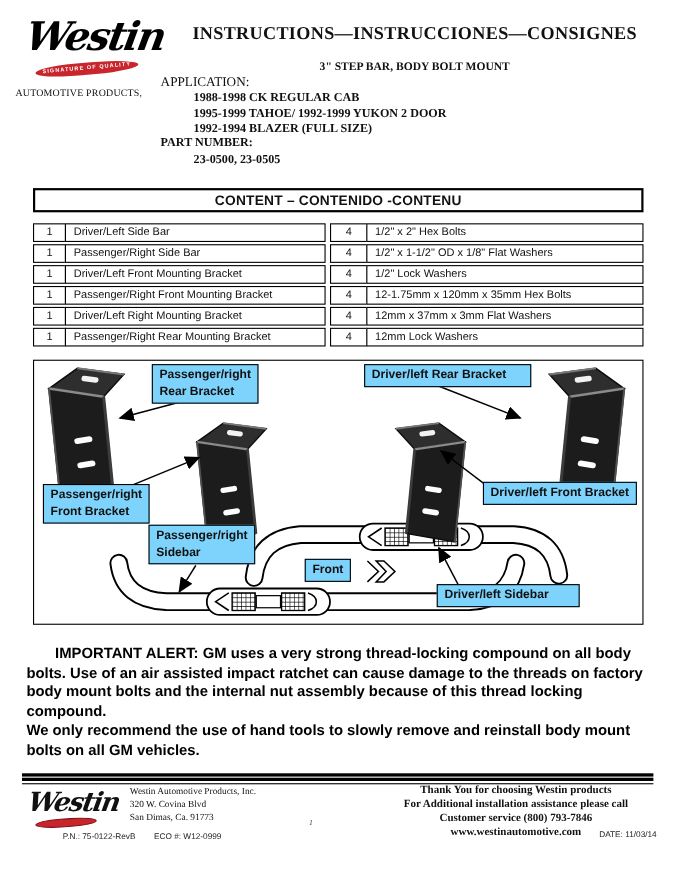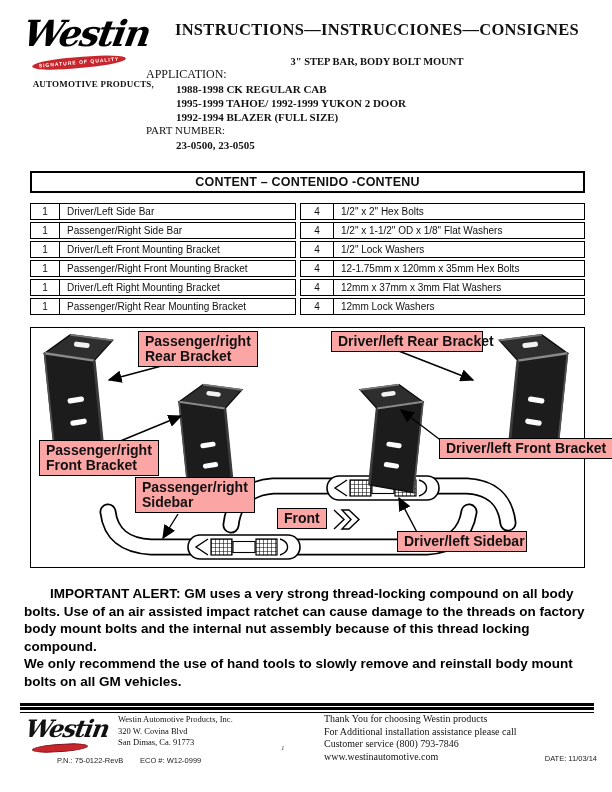--- a/index.html
+++ b/index.html
@@ -16,34 +16,34 @@
     font-size:36px; letter-spacing:-2px; transform:skewX(-10deg); color:#000;
   }
   .logo-banner {
     position:absolute; left:32px; top:57px; width:94px; height:11px;
     background:#c8252c; border-radius:45% 55% 50% 50%/60% 60% 60% 60%;
     transform:rotate(-5deg); color:#fff; text-align:center;
     font-family:"Liberation Sans", sans-serif; font-size:5px; font-weight:bold;
     line-height:11px; letter-spacing:1px;
   }
   .logo-sub {
-    position:absolute; left:14px; top:79px; width:140px; text-align:right;
-    font-size:9px; font-weight:bold; letter-spacing:0.2px;
+    position:absolute; left:14px; top:79px; width:140px; text-align:left;
+    font-size:9px; font-weight:normal; letter-spacing:0.2px;
   }
   .doc-title {
     position:absolute; left:148px; right:6px; top:20px; text-align:center;
     font-size:16.5px; font-weight:bold; letter-spacing:0.3px;
   }
   .doc-subtitle {
     position:absolute; left:148px; right:6px; top:56px; text-align:center;
     font-size:10.5px; font-weight:bold;
   }
   .app-label { position:absolute; left:146px; top:67px; font-size:12px; font-weight:normal; }
   .app-lines { position:absolute; left:176px; top:82px; font-size:11px; font-weight:bold; line-height:14px; }
-  .pn-label  { position:absolute; left:146px; top:124px; font-size:11px; font-weight:normal; }
+  .pn-label  { position:absolute; left:146px; top:124px; font-size:11px; font-weight:bold; }
   .pn-value  { position:absolute; left:176px; top:139px; font-size:11px; font-weight:bold; }
   
   .content-head {
     position:absolute; left:30px; top:171px; width:555px; height:22px;
     border:2px solid #000; text-align:center;
     font-family:"Liberation Sans", sans-serif; font-size:12.5px; font-weight:bold;
     line-height:18px; letter-spacing:0.2px;
   }
   
   .ptable { position:absolute; left:30px; top:203px; width:556px; }
@@ -57,22 +57,22 @@
   .c-item1{ width:237px; padding-left:7px; margin-left:-1px; }
   .c-qty2 { width:34px; text-align:center; margin-left:4px; }
   .c-item2{ width:252px; padding-left:7px; margin-left:-1px; }
   
   .diagram {
     position:absolute; left:30px; top:327px; width:555px; height:241px;
     border:1.5px solid #000; background:#fff;
   }
   .diagram svg.art { position:absolute; left:0; top:0; }
   .dlabel {
-    position:absolute; background:#fca5a5; border:1.5px solid #000;
-    font-family:"Liberation Sans", sans-serif; font-size:14px; font-weight:bold;
+    position:absolute; background:#7dd3fc; border:1.5px solid #000;
+    font-family:"Liberation Sans", sans-serif; font-size:11px; font-weight:bold;
     line-height:15px; padding:2px 6px; white-space:nowrap;
   }
   .front-chev { position:absolute; left:301px; top:180px; }
   
   .alert {
     position:absolute; left:24px; top:585px; width:568px;
     font-family:"Liberation Sans", sans-serif; font-size:13.5px; font-weight:bold;
     line-height:17.5px; color:#000;
   }
   .alert p.first { text-indent:26px; }
@@ -89,22 +89,22 @@
   .foot-logo-swoosh {
     position:absolute; left:32px; top:744px; width:56px; height:8px;
     background:#c8252c; border-radius:50%/60%; transform:rotate(-4deg);
     border:1px solid #7e1418;
   }
   .foot-company {
     position:absolute; left:118px; top:714px;
     font-size:8.5px; font-weight:normal; line-height:11.5px;
   }
   .foot-thanks {
-    position:absolute; left:324px; top:713px; width:258px; text-align:left;
-    font-size:10px; font-weight:normal; line-height:12.5px;
+    position:absolute; left:340px; top:713px; width:258px; text-align:center;
+    font-size:10px; font-weight:bold; line-height:12.5px;
   }
   .foot-date {
     position:absolute; left:460px; top:754px; width:137px; text-align:right;
     font-family:"Liberation Sans", sans-serif; font-size:7.5px; color:#222;
   }
   .foot-pn  { position:absolute; left:25px;  top:756px; font-family:"Liberation Sans", sans-serif; font-size:7.5px; color:#222;padding-left:32px; }
   .foot-eco { position:absolute; left:140px; top:756px; font-family:"Liberation Sans", sans-serif; font-size:7.5px; color:#222; }
   .foot-page{ position:absolute; left:281px; top:744px; font-size:7px; font-style:italic; color:#444; }
 </style>
 </head>

